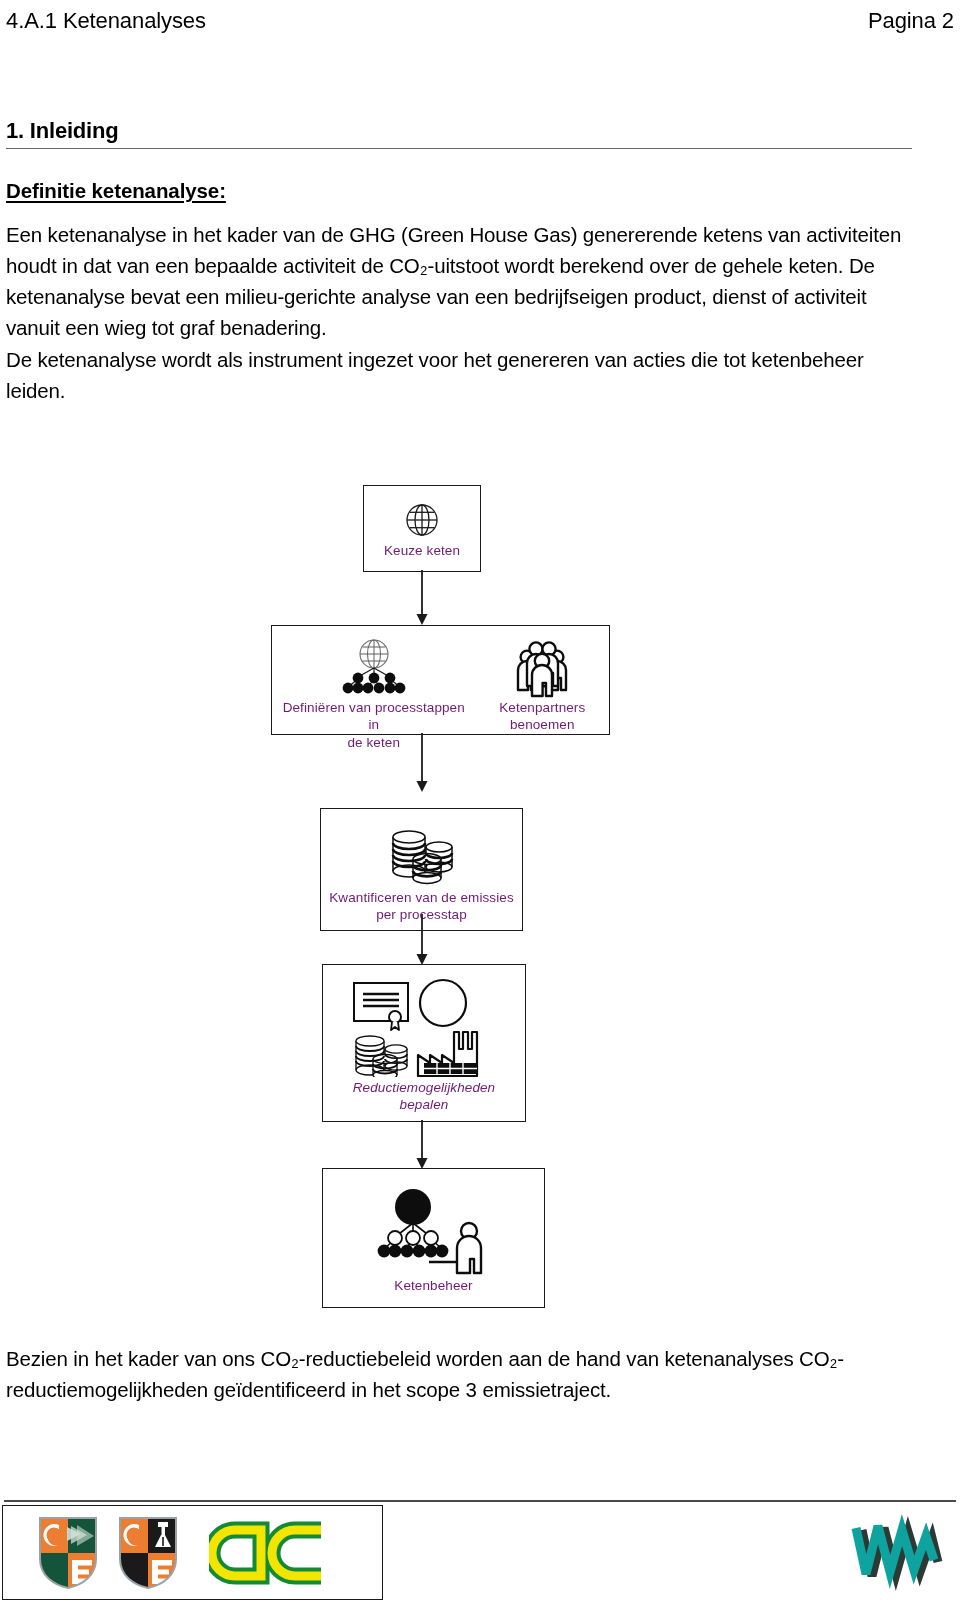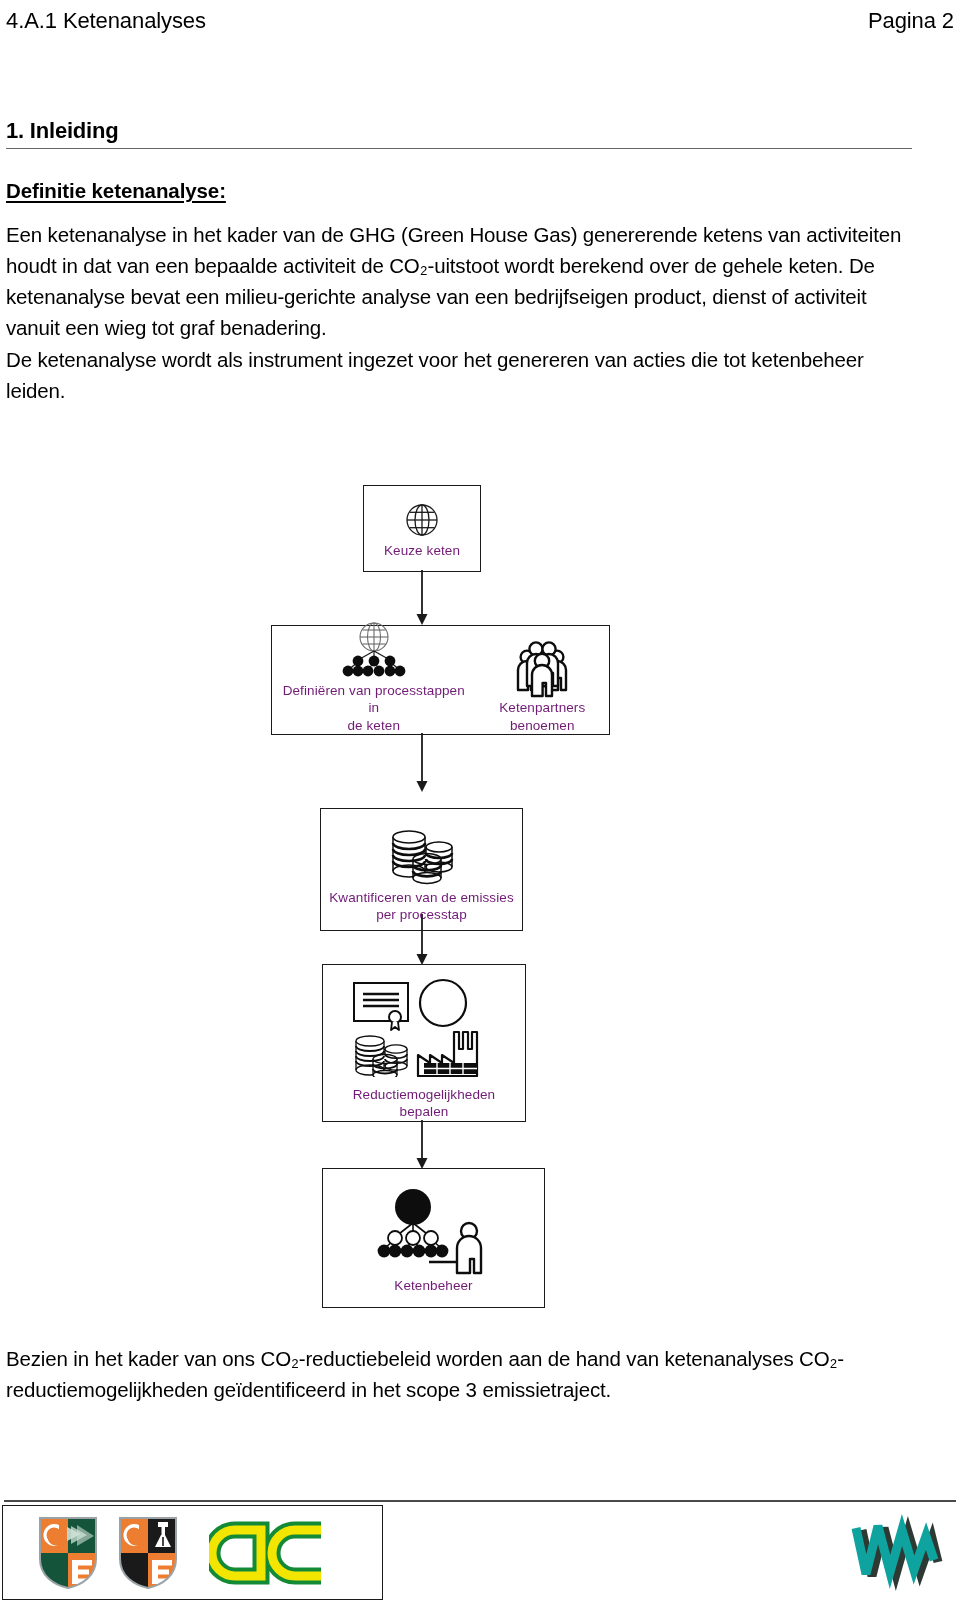--- a/index.html
+++ b/index.html
@@ -177,21 +177,21 @@
       </svg>
     </div>
     <div class="flabel" style="margin-top:2px;">Keuze keten</div>
   </div>
 
   <svg class="arrow" style="left:412px; top:90px;" width="20" height="56">
     <line x1="10" y1="0" x2="10" y2="46" stroke="#1a1a1a" stroke-width="1.8"></line>
     <polygon points="10,55 4.5,44 15.5,44" fill="#1a1a1a"></polygon>
   </svg>
 
-  <div class="fbox" style="left:271px; top:145px; width:339px; height:110px; flex-direction:row; align-items:flex-end; justify-content:space-around; padding-top:10px;">
+  <div class="fbox" style="left:271px; top:145px; width:339px; height:110px; flex-direction:row; align-items:flex-start; justify-content:space-around; padding-top:10px;">
 
     <div class="cell" style="width:185px;">
       <div class="icon-wrap" style="height:62px;">
         <svg width="72" height="62" viewBox="0 0 72 62">
           <g stroke="#6b6b6b" stroke-width="1.1" fill="none">
             <circle cx="36" cy="18" r="14"></circle>
             <ellipse cx="36" cy="18" rx="6.5" ry="14"></ellipse>
             <line x1="22" y1="18" x2="50" y2="18"></line>
             <path d="M24.5 11 H47.5"></path>
             <path d="M24.5 25 H47.5"></path>
@@ -347,21 +347,21 @@
           <rect x="76" y="86" width="53" height="11" fill="#0d0d0d"></rect>
           <g stroke="#ffffff" stroke-width="1.4">
             <line x1="89" y1="86" x2="89" y2="97"></line>
             <line x1="102" y1="86" x2="102" y2="97"></line>
             <line x1="115" y1="86" x2="115" y2="97"></line>
             <line x1="76" y1="91.5" x2="129" y2="91.5"></line>
           </g>
         </g>
       </svg>
     </div>
-    <div class="flabel" style="margin-top:9px;">
+    <div class="flabel" style="margin-top:2px;font-style:italic;">
       <span>Reductiemogelijkheden</span><br>
       <span>bepalen</span>
     </div>
   </div>
 
   <svg class="arrow" style="left:412px; top:640px;" width="20" height="50">
     <line x1="10" y1="0" x2="10" y2="40" stroke="#1a1a1a" stroke-width="1.8"></line>
     <polygon points="10,49 4.5,38 15.5,38" fill="#1a1a1a"></polygon>
   </svg>
 

